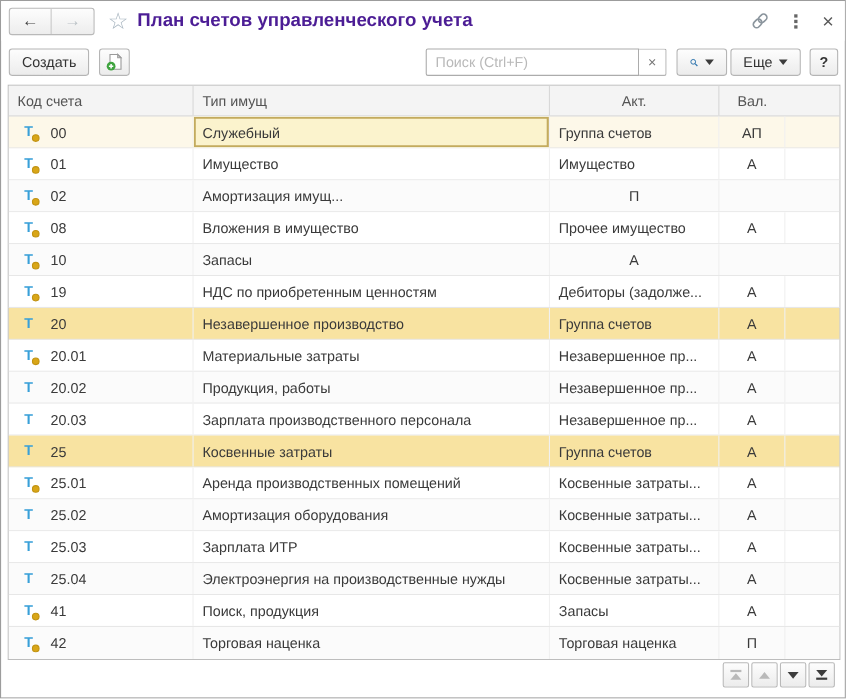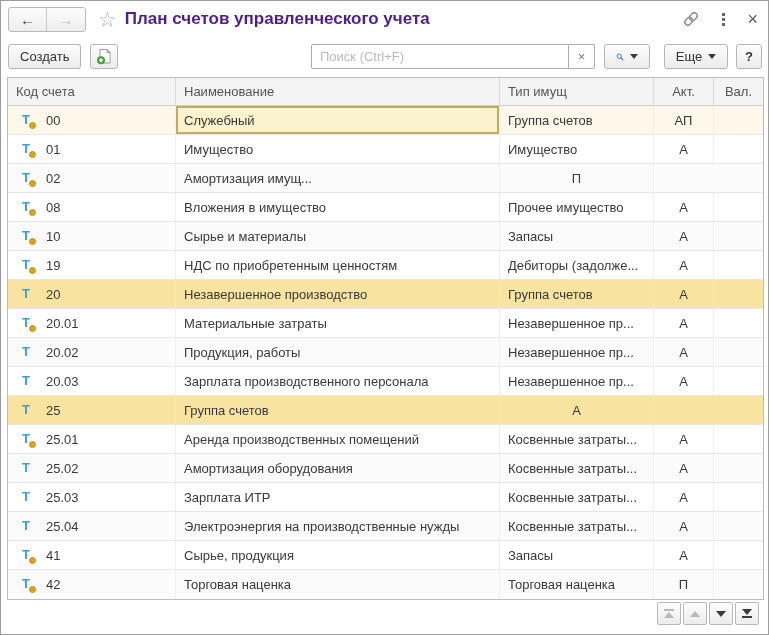--- a/index.html
+++ b/index.html
@@ -26,31 +26,31 @@
   .close-x{font-size:18px;color:#5a5a5a;cursor:pointer;line-height:1;}
   
   .toolbar{position:absolute;left:0;top:38px;right:0;height:30px;display:flex;align-items:flex-end;padding:0 6px 0 7px;}
   .btn{
     border:1px solid #b5b5b5;border-radius:3px;background:linear-gradient(#fdfdfd,#ececec);
     height:25px;font-size:13px;color:#333;display:inline-flex;align-items:center;justify-content:center;
     padding:0 11px;cursor:pointer;white-space:nowrap;
   }
   .icon-btn{width:28px;padding:0;margin-left:9px;}
   .spacer{flex:1;}
-  .search-group{display:flex;align-items:stretch;height:25px;width:284px;}
+  .search-group{display:flex;align-items:stretch;height:25px;width:219px;}
   .search-input{
     flex:1;border:1px solid #acacac;border-radius:2px 0 0 2px;padding:0 8px;font-size:13px;color:#333;outline:none;background:#fff;
   }
   .search-input::placeholder{color:#b9b9b9;}
   .search-clear{
     width:26px;border:1px solid #acacac;border-left:none;background:#fff;border-radius:0 2px 2px 0;
     display:flex;align-items:center;justify-content:center;color:#777;font-size:13px;cursor:pointer;
   }
   .search-dd{width:46px;margin-left:9px;gap:6px;}
-  .more-btn{margin-left:14px;width:64px;gap:6px;}
+  .more-btn{margin-left:3px;width:64px;gap:6px;}
   .help-btn{margin-left:8px;width:26px;padding:0;font-weight:bold;}
   .caret{width:0;height:0;border-left:4px solid transparent;border-right:4px solid transparent;border-top:5px solid #3c3c3c;}
   .mag{width:16px;height:16px;}
   
   .grid{
     position:absolute;left:6px;top:76px;width:757px;
     border:1px solid #bdbdbd;background:#fff;
   }
   .trow{display:grid;grid-template-columns:168px 324px 154px 60px 1fr;height:29px;border-bottom:1px solid #e7e7e7;background:#fff;}
   .trow:last-child{border-bottom:none;}
@@ -137,21 +137,20 @@
     <button class="btn more-btn">
       <span>Еще</span>
       <span class="caret"></span>
     </button>
     <button class="btn help-btn">?</button>
   </div>
 
   <div class="grid">
     <div class="trow thead">
       <div class="cell">Код счета</div>
-      <div class="cell">Наименование</div>
       <div class="cell">Тип имущ</div>
       <div class="cell center">Акт.</div>
       <div class="cell center">Вал.</div>
     </div>
     <div id="rows-host">
   <div class="trow current">
     <div class="cell code-cell">
       <span class="t-ico">
               <span class="t">T</span>
               <span class="dot"></span>
@@ -236,23 +235,20 @@
   </div>
 
   <div class="trow stripe">
     <div class="cell code-cell">
       <span class="t-ico">
               <span class="t">T</span>
               <span class="dot"></span>
             </span>
       <span class="code-text">10</span>
     </div>
-    <div class="cell name-cell">
-            <span class="name-text">Сырье и материалы</span>
-          </div>
     <div class="cell type-cell">
             <span class="type-text">Запасы</span>
           </div>
     <div class="cell center act-cell">
             <span>А</span>
           </div>
     <div class="cell center val-cell">
             <span></span>
           </div>
   </div>
@@ -364,20 +360,23 @@
           </div>
   </div>
 
   <div class="trow group">
     <div class="cell code-cell">
       <span class="t-ico plain">
               <span class="t">T</span>
             </span>
       <span class="code-text">25</span>
     </div>
+    <div class="cell name-cell">
+            <span class="name-text">Косвенные затраты</span>
+          </div>
     <div class="cell type-cell">
             <span class="type-text">Группа счетов</span>
           </div>
     <div class="cell center act-cell">
             <span>А</span>
           </div>
     <div class="cell center val-cell">
             <span></span>
           </div>
   </div>
@@ -469,21 +468,21 @@
 
   <div class="trow">
     <div class="cell code-cell">
       <span class="t-ico">
               <span class="t">T</span>
               <span class="dot"></span>
             </span>
       <span class="code-text">41</span>
     </div>
     <div class="cell name-cell">
-            <span class="name-text">Сырье, продукция</span>
+            <span class="name-text">Поиск, продукция</span>
           </div>
     <div class="cell type-cell">
             <span class="type-text">Запасы</span>
           </div>
     <div class="cell center act-cell">
             <span>А</span>
           </div>
     <div class="cell center val-cell">
             <span></span>
           </div>

